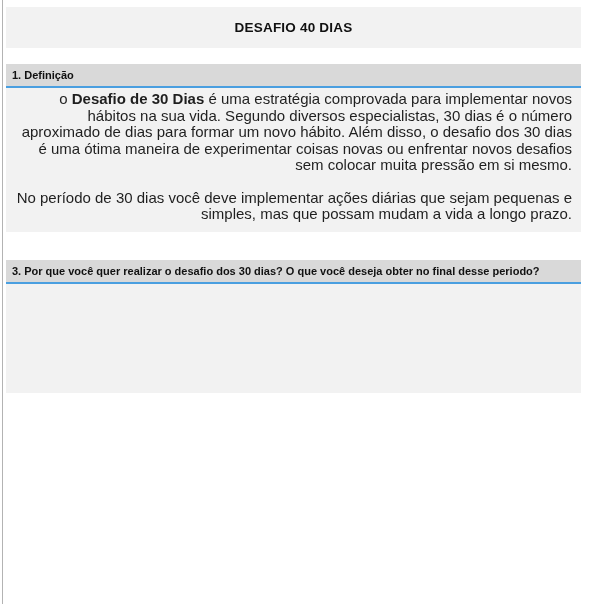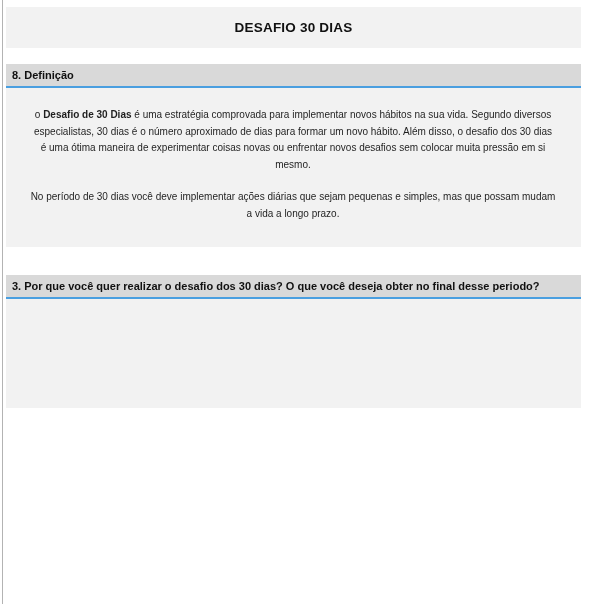--- a/index.html
+++ b/index.html
@@ -74,50 +74,50 @@
 
   
   .answer-short { height: 36px; }
 
   
   .def-body {
     background: #f2f2f2;
     padding: 3px 9px 9px 8px;
   }
   .def-body p {
-    margin: 16px;
-    font-size: 10px;
+    margin: 0;
+    font-size: 15px;
     line-height: 16.5px;
     color: #1f1f1f;
-    text-align: center;
+    text-align: right;
   }
   .def-body p.spaced { margin-top: 16px; }
   .def-body b { font-weight: bold; }
 
   
   .answer-blank-3 { height: 100px; }
   .answer-blank-4 { height: 100px; }
 
   .section.q3 { margin-top: 28px; }
   .section.q4 { margin-top: 11px; }
   .section.q2 { margin-top: 16px; }
   .section.q1 { margin-top: 17px; }
 </style>
 </head>
 <body>
 
 <div class="page-left-rule"></div>
 
 <div class="sheet">
 
-  <div class="doc-title">DESAFIO 30 DIAS</div>
+  <div class="doc-title">DESAFIO 40 DIAS</div>
 
 
   <div class="section q2">
-    <div class="q-header">8. Definição</div>
+    <div class="q-header">1. Definição</div>
     <div class="def-body">
       <p><span>o </span><b>Desafio de 30 Dias</b><span> é uma estratégia comprovada para implementar novos hábitos na sua vida. Segundo diversos especialistas, 30 dias é o número aproximado de dias para formar um novo hábito. Além disso, o desafio dos 30 dias é uma ótima maneira de experimentar coisas novas ou enfrentar novos desafios sem colocar muita pressão em si mesmo.</span></p>
       <p class="spaced">No período de 30 dias você deve implementar ações diárias que sejam pequenas e simples, mas que possam mudam a vida a longo prazo.</p>
     </div>
   </div>
 
   <div class="section q3">
     <div class="q-header">3. Por que você quer realizar o desafio dos 30 dias? O que você deseja obter no final desse periodo?</div>
     <div class="q-body">
       <div class="q-answer answer-blank-3" placeholder=""></div>

